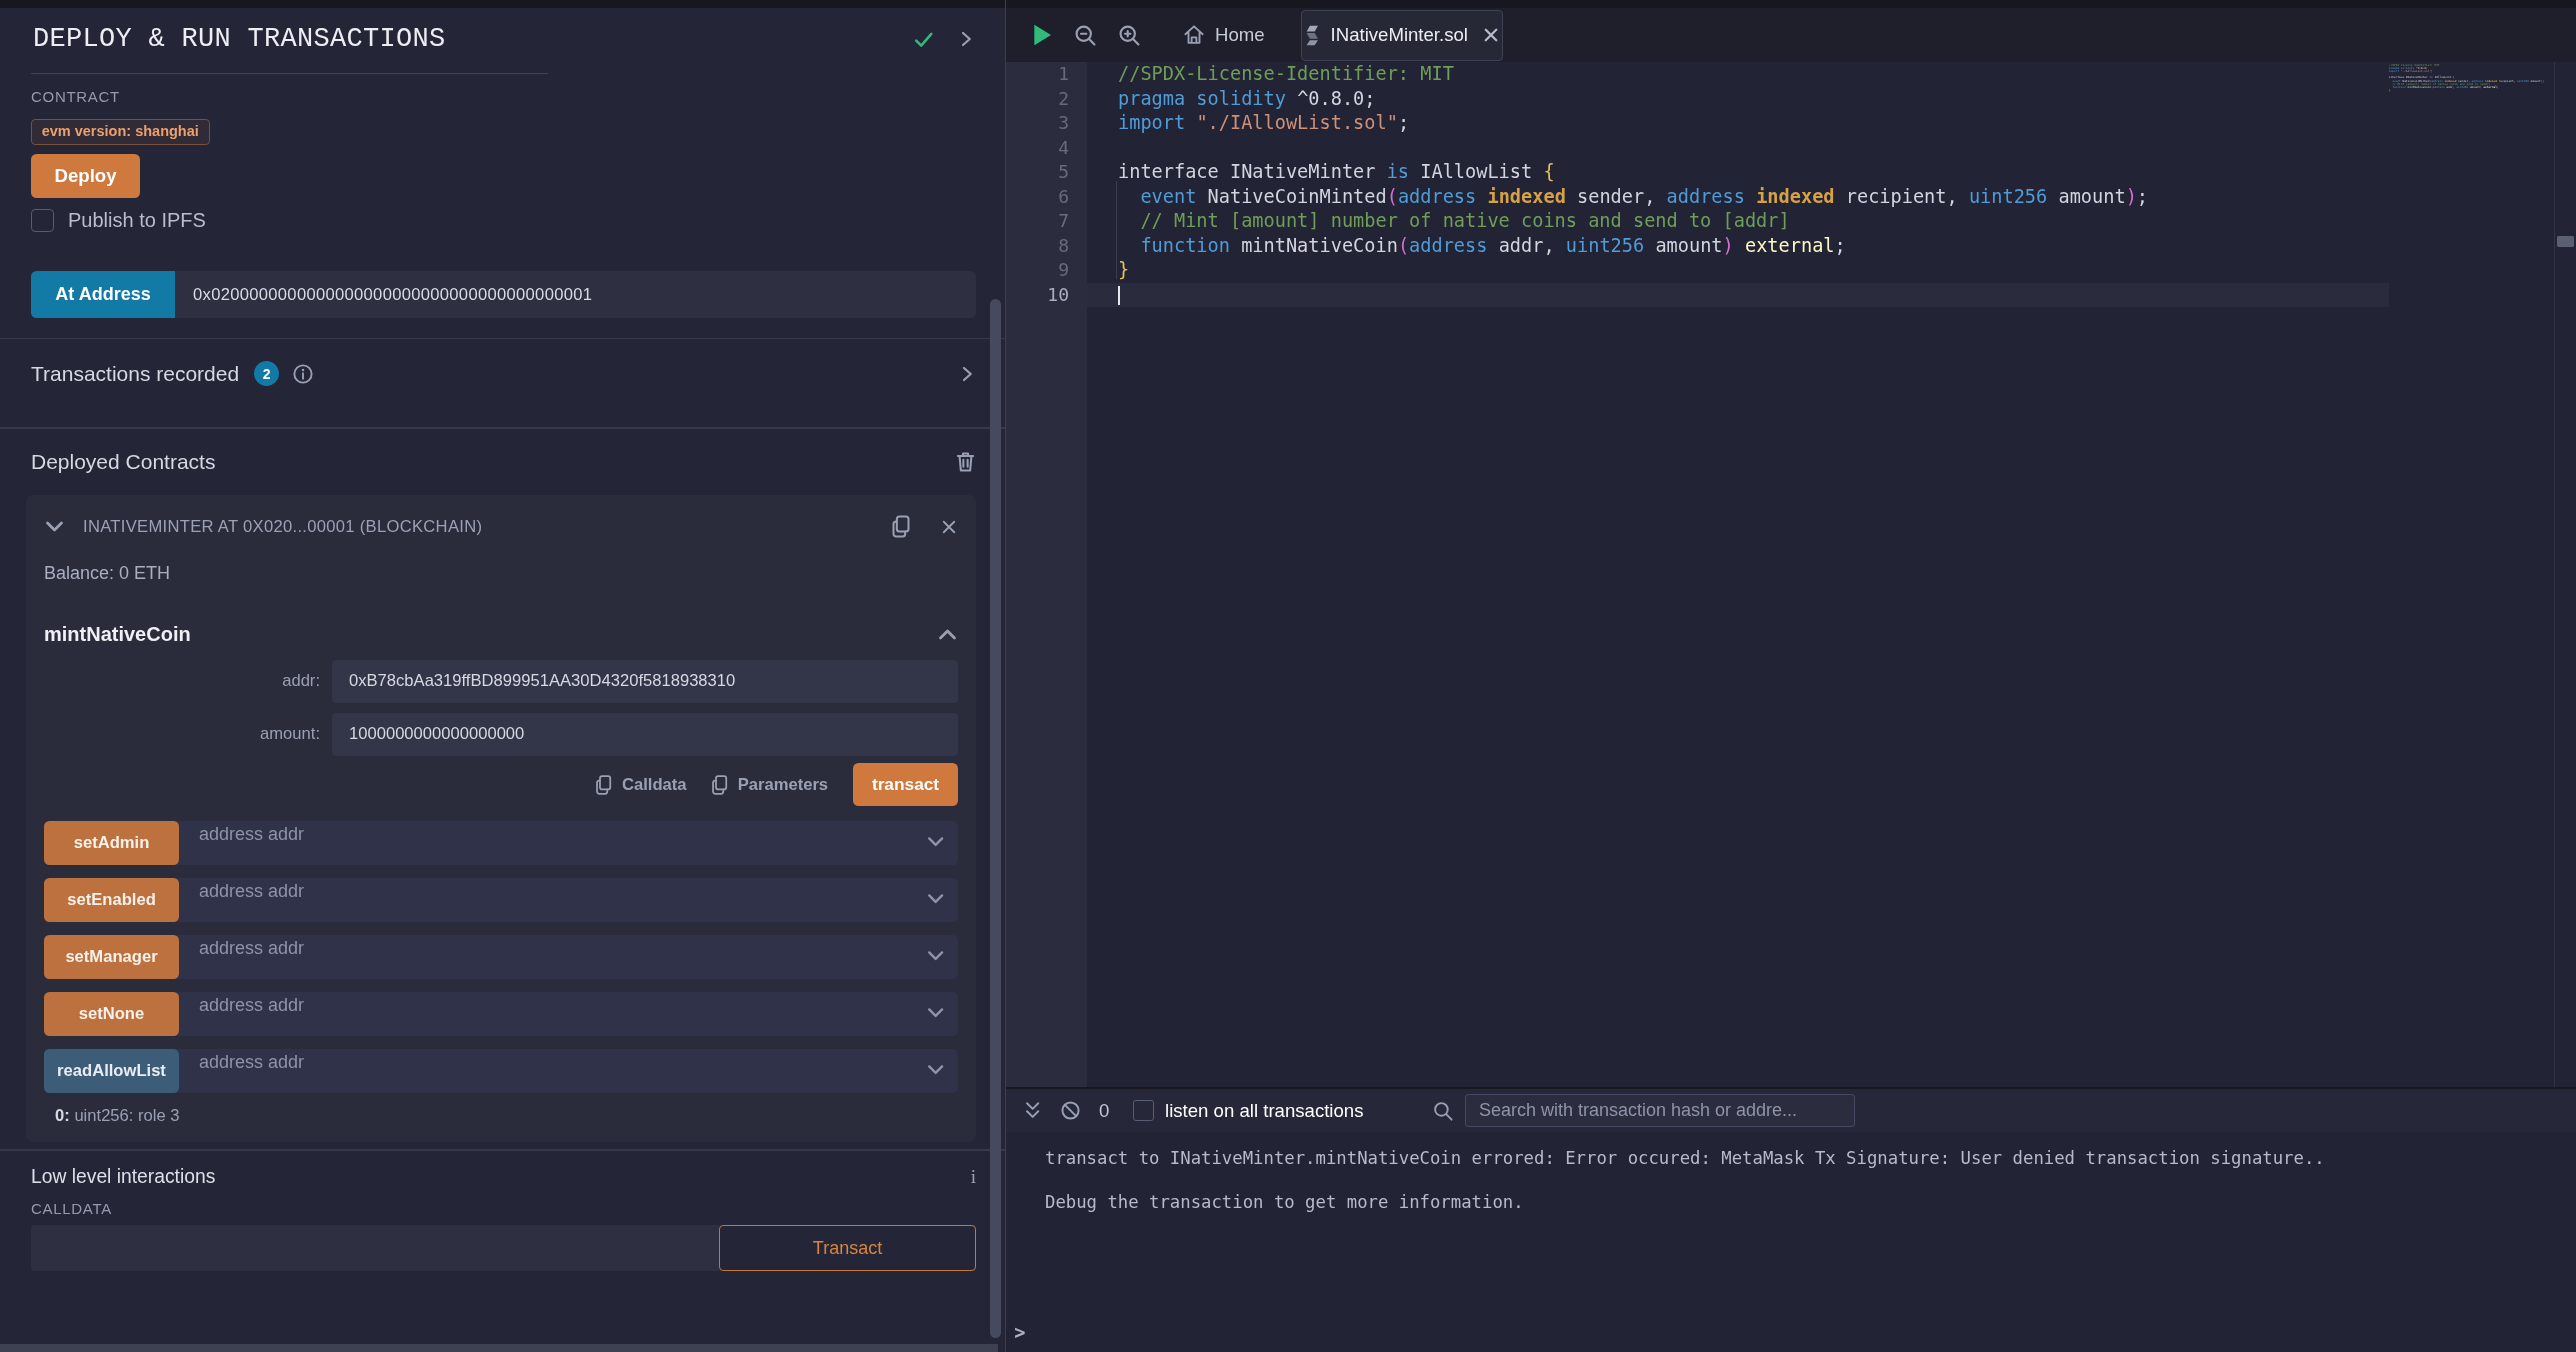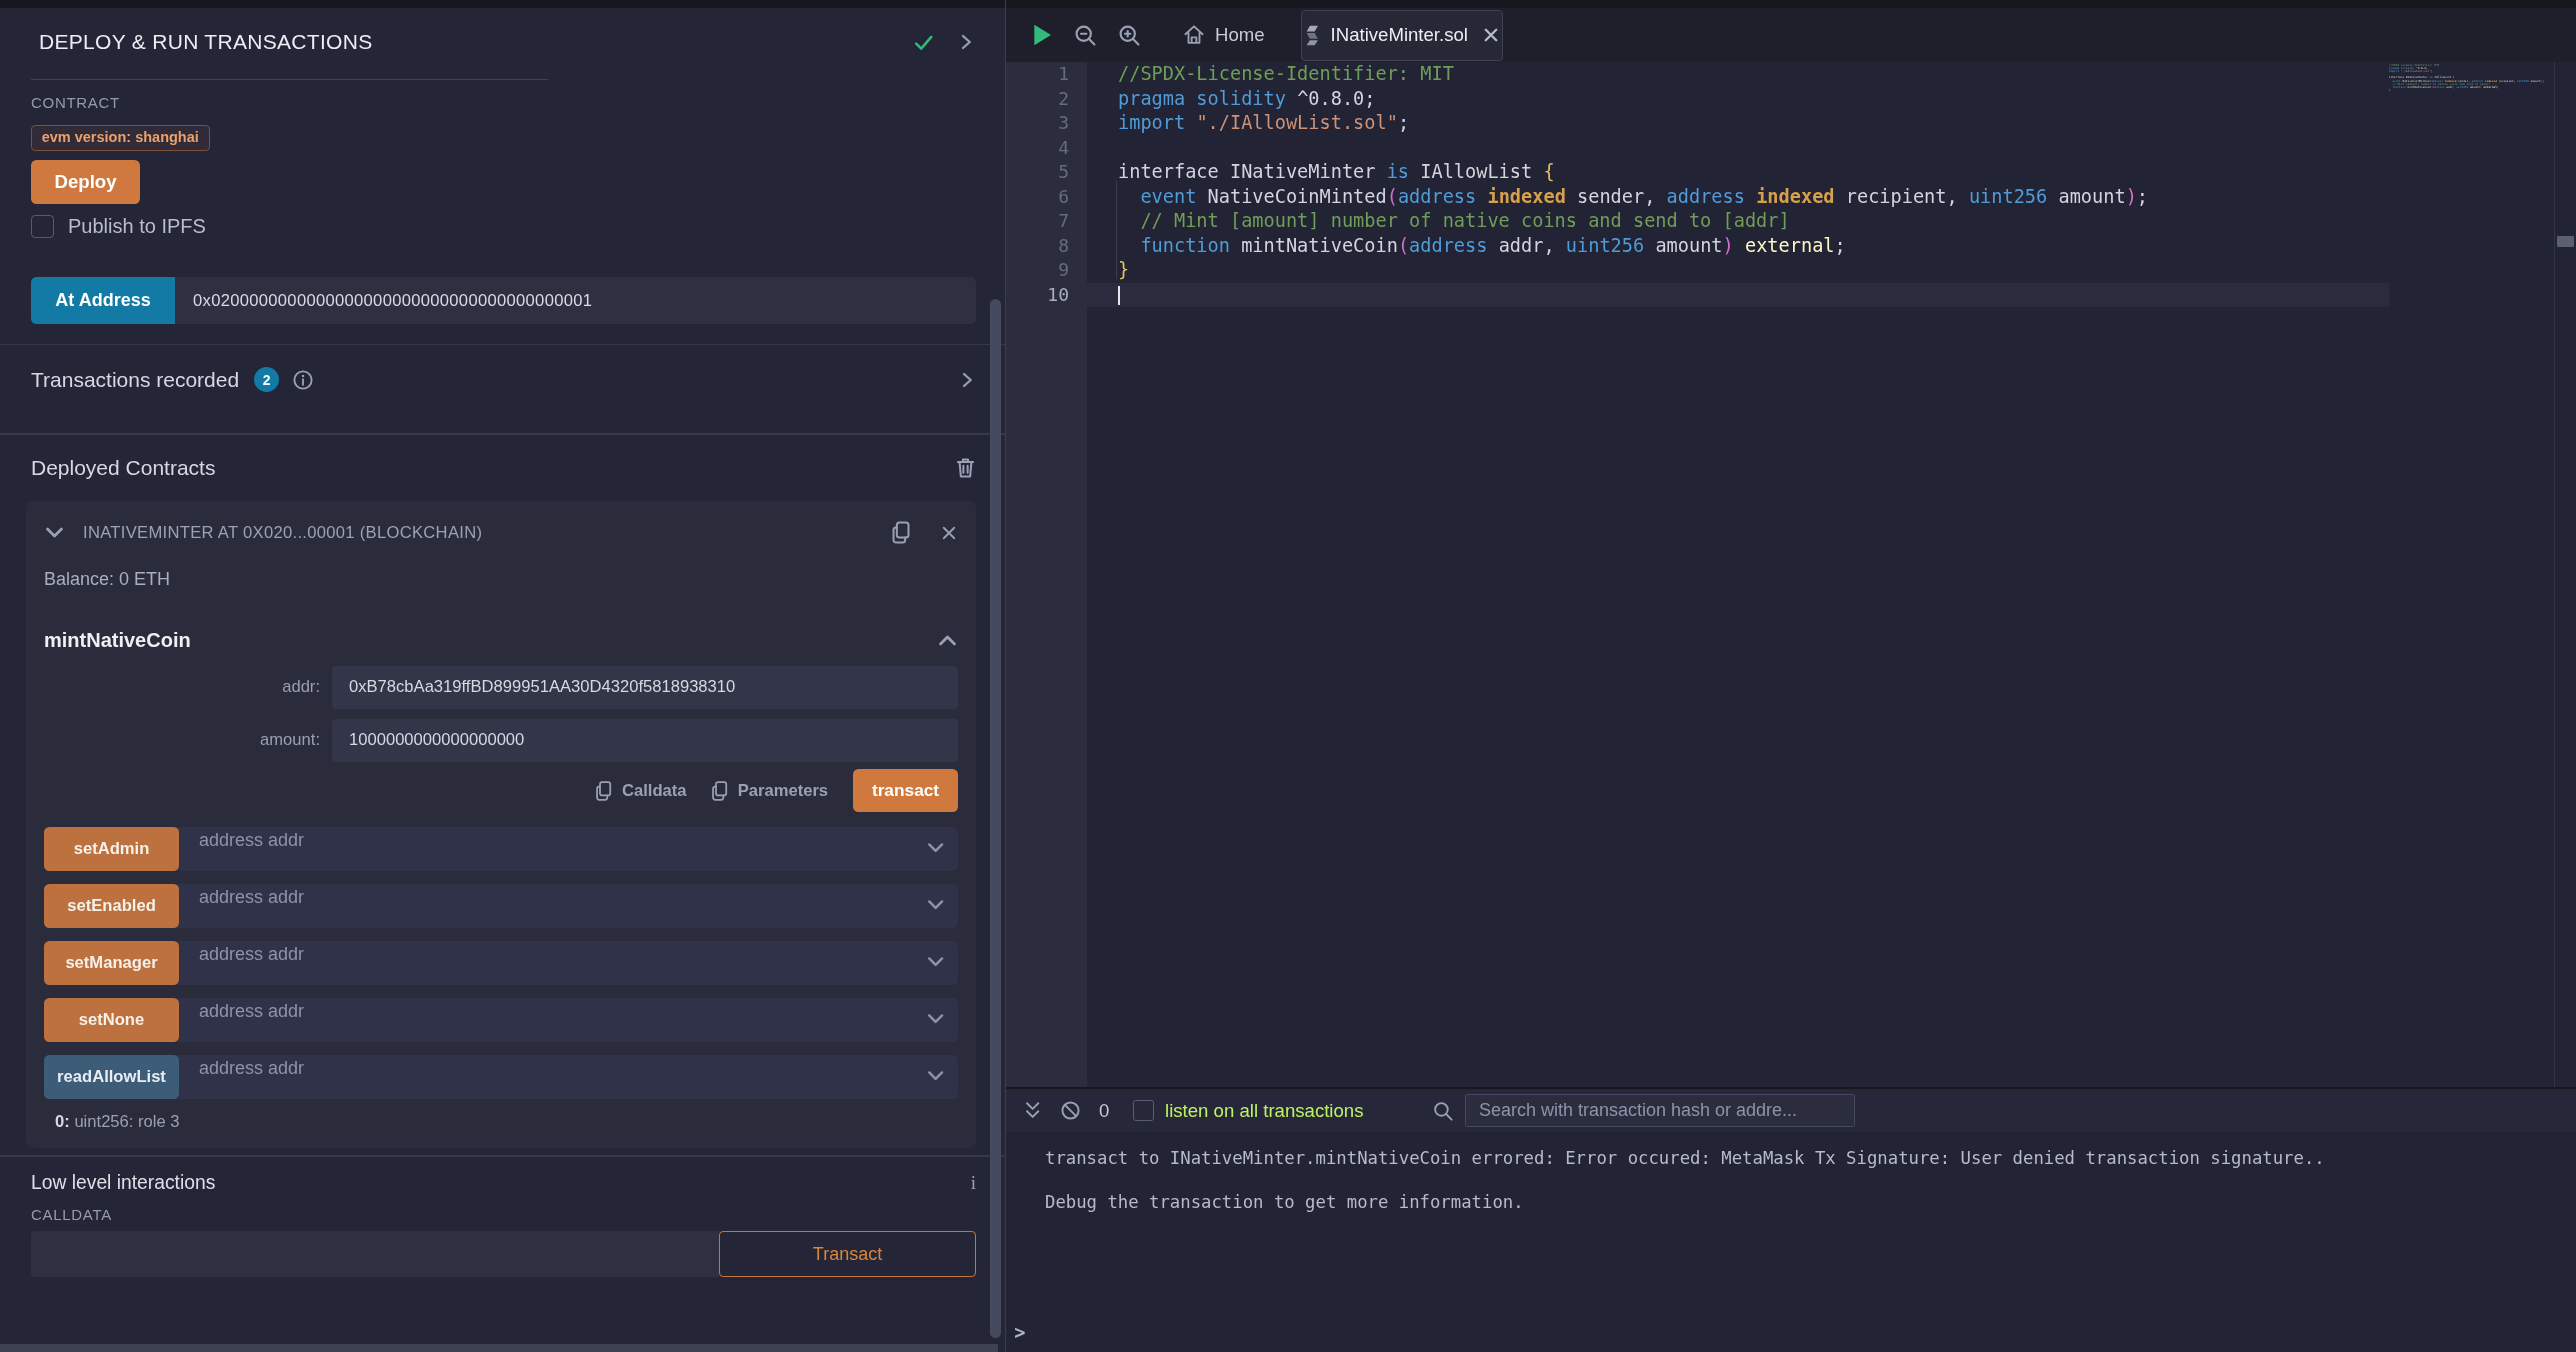--- a/index.html
+++ b/index.html
@@ -8,21 +8,21 @@
   svg{display:block}
   .ic{stroke:currentColor;fill:none;stroke-width:2.4;stroke-linecap:round;stroke-linejoin:round;}
 
   
   #top-strip{position:absolute;left:0;top:0;width:2576px;height:8.3px;background:#16171f;}
 
   
   #left-panel{position:absolute;left:0;top:8.3px;width:1006px;height:1344px;background:#242536;overflow:hidden;}
   .lp-pad{padding-left:31px;padding-right:30px;}
   .lp-header{display:flex;align-items:center;justify-content:space-between;margin-top:14px;}
-  .lp-header h1{margin:8px;font-size:21px;font-weight:500;letter-spacing:0.3px;color:#eceef3;}
+  .lp-header h1{margin:2px;font-size:27px;font-weight:500;letter-spacing:0.3px;color:#eceef3;font-family:Liberation Mono, monospace;}
   .lp-header-icons{display:flex;align-items:center;gap:21px;margin-right:1.4px;}
   .title-underline{margin-top:16.6px;width:517px;height:1.4px;background:#3f4254;}
   .lp-label{display:block;margin-top:14px;font-size:15px;letter-spacing:0.7px;color:#959aae;}
   .select{margin-top:8.3px;height:46px;background:#2e3041;border-radius:5.5px;display:flex;align-items:center;
           justify-content:space-between;padding:0 16.6px;font-size:18.6px;color:#dde0e8;cursor:pointer;}
   .evm-badge{display:inline-block;margin-top:14px;height:23.5px;line-height:22px;padding:0 9.7px;
              border:1.4px solid #7a513a;border-radius:4.1px;background:rgba(122,81,58,.15);
              color:#eda06c;font-size:14.5px;font-weight:700;}
   .btn-orange{display:block;margin-top:9.7px;width:109px;height:44px;border:none;border-radius:5.5px;
               background:#d0793e;color:#ffffff;font-size:18.6px;font-weight:600;font-family:inherit;cursor:pointer;}
@@ -113,21 +113,21 @@
   #ed-scroll-lane{position:absolute;right:0;top:0;bottom:0;width:21px;border-left:1.4px solid #323548;}
   #ed-scroll-thumb{position:absolute;right:2.1px;top:174px;width:16.6px;height:11px;background:#5a5f72;border-radius:1.4px;}
 
   
   #terminal{position:absolute;left:1006px;top:1088px;width:1570px;height:265px;background:#222334;
             border-top:1.4px solid #16171f;box-sizing:border-box;}
   #term-toolbar{height:43px;background:#262839;display:flex;align-items:center;padding-left:16.6px;}
   .tt-icon{color:#9aa0b4;margin-right:18px;cursor:pointer;}
   .tt-count{font-size:18.6px;color:#c3c7d4;margin-right:5.5px;}
   .tt-check{margin-left:18px;width:19.3px;height:19.3px;border:1.4px solid #585d74;border-radius:2.8px;cursor:pointer;}
-  .tt-listen{margin-left:11px;font-size:18.6px;color:#bef264;}
+  .tt-listen{margin-left:11px;font-size:18.6px;color:#ffffff;}
   .tt-search-icon{margin-left:69px;color:#9aa0b4;}
   .tt-input{margin-left:11px;width:390px;height:33px;box-sizing:border-box;background:#2b2d3f;
             border:1.4px solid #454961;border-radius:2.8px;color:#c3c7d4;font-size:18px;
             font-family:inherit;padding:0 12.4px;outline:none;}
   .tt-input::placeholder{color:#8e93a8;}
   #term-lines{padding:4.1px 0 0 39px;font-family:"DejaVu Sans Mono",monospace;font-size:17.3px;
               line-height:44px;color:#b6bac9;}
   #term-prompt{position:absolute;left:8.3px;bottom:9.7px;font-family:"DejaVu Sans Mono",monospace;
                font-size:18.6px;font-weight:700;color:#aeb3c2;}
 </style>

